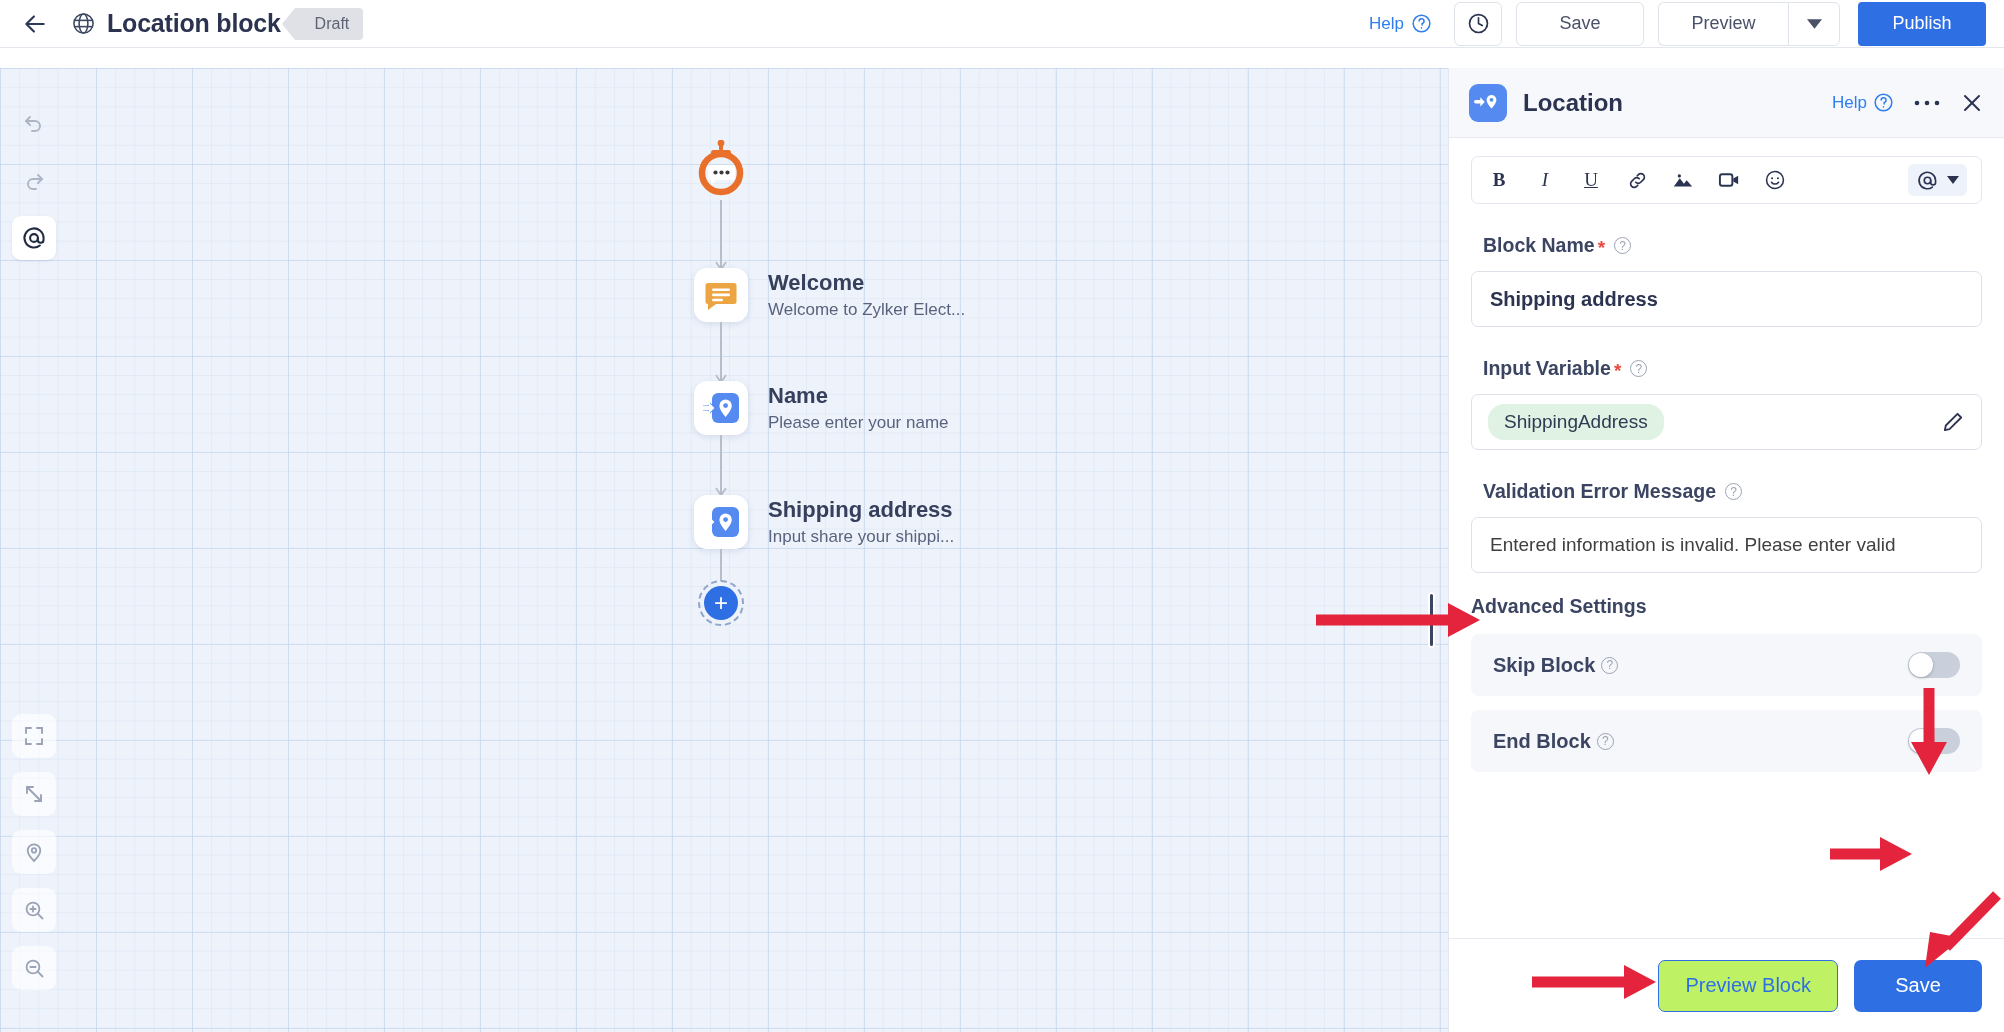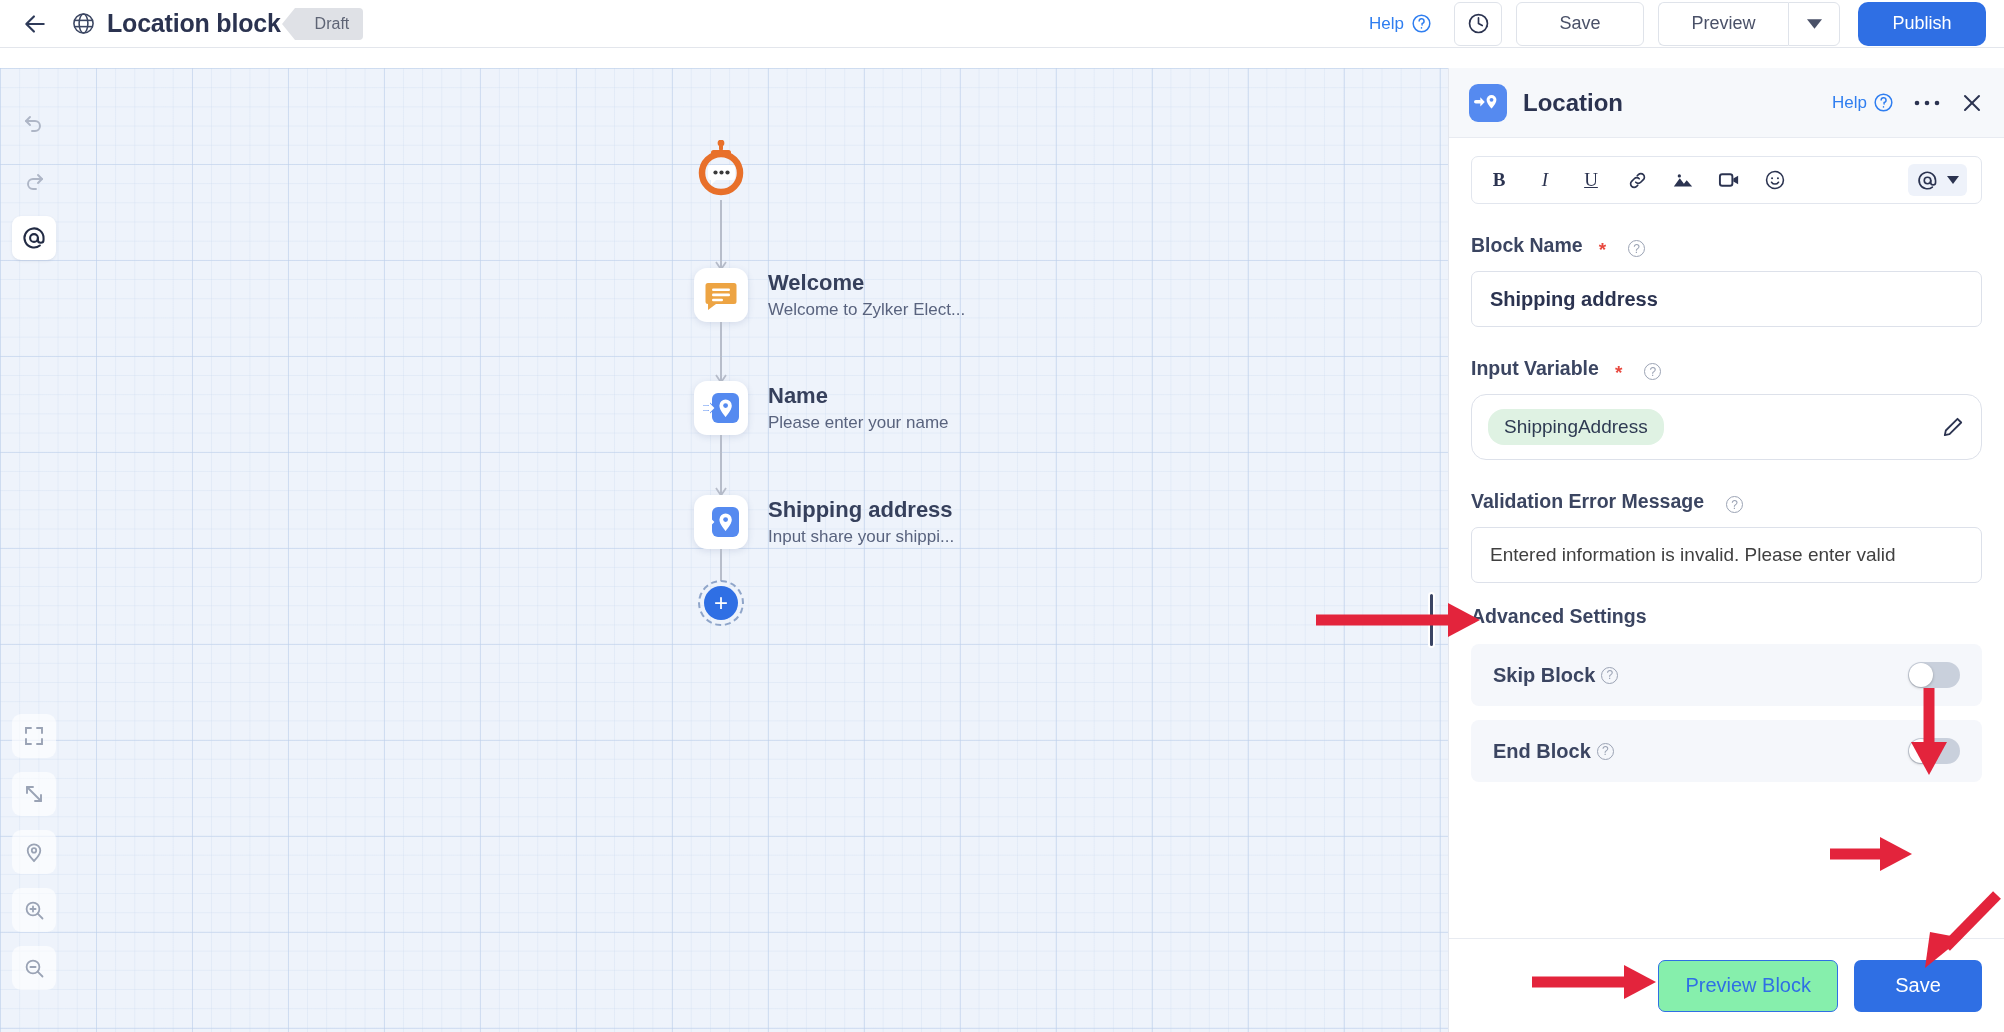--- a/index.html
+++ b/index.html
@@ -61,21 +61,21 @@
   }
   .save-top { margin-right: 14px; }
   .split-group { display: flex; margin-right: 18px; }
   .split-group .btn-outline { border-radius: 6px 0 0 6px; border-right: none; min-width: 130px; }
   .split-caret {
     width: 52px; height: 44px; border: 1px solid #dfe3ea; border-radius: 0 6px 6px 0;
     background: #fff; display: flex; align-items: center; justify-content: center;
     cursor: pointer; color: #4a5168;
   }
   .btn-primary {
-    height: 44px; min-width: 128px; padding: 0 26px; border: none; border-radius: 10px;
+    height: 44px; min-width: 128px; padding: 0 26px; border: none; border-radius: 4px;
     background: #2f6fe4; color: #fff; font-size: 18px; cursor: pointer;
     display: flex; align-items: center; justify-content: center;
     font-family: "Liberation Sans", sans-serif;
   }
 
   
   .canvas {
     position: absolute; top: 68px; left: 0; width: 1448px; height: 964px;
     background-color: #eef3fb;
     background-image:
@@ -153,37 +153,37 @@
   }
   .rte-btn { width: 26px; height: 26px; display: flex; align-items:center; justify-content:center;
     cursor: pointer; color: #2b3350; font-size: 19px; }
   .rte-mention {
     margin-left: auto; background: #eef2fa; border-radius: 6px; height: 32px; padding: 0 8px;
     display: flex; align-items: center; gap: 8px; cursor: pointer; color: #2b3350;
   }
 
   .field { padding: 0 22px; }
   .field-label {
-    display: flex; align-items: flex-end; gap: 16px;
-    font-size: 19.5px; font-weight: bold; color: #3b4561; margin: 30px 0 14px 0;
+    display: flex; align-items: center; gap: 3px;
+    font-size: 19.5px; font-weight: bold; color: #3b4561; margin: 30px 0 14px 12px;
   }
   .req { color: #e8493f; font-size: 19px; line-height: 1; position: relative; top: 2px; }
   .qmark {
     width: 17px; height: 17px; border-radius: 50%; border: 1.4px solid #9ba3b4;
     color: #9ba3b4; font-size: 12px; display: inline-flex; align-items: center; justify-content: center;
     margin-left: 6px; font-weight: normal; cursor: pointer;
   }
   .textbox {
     height: 56px; border: 1px solid #dde1ea; border-radius: 7px; background: #fff;
     display: flex; align-items: center; padding: 0 18px;
     font-size: 20px; color: #2b3350; font-weight: bold; cursor: text;
   }
   .textbox.plain { font-weight: normal; font-size: 19px; color: #404040; }
   .varbox {
-    height: 66px; border: 1px solid #dde1ea; border-radius: 15px; background: #fff;
+    height: 56px; border: 1px solid #dde1ea; border-radius: 7px; background: #fff;
     display: flex; align-items: center; padding: 0 16px; cursor: text;
   }
   .var-chip {
     background: #dff2e3; color: #2e3a52; font-size: 19px; border-radius: 16px;
     padding: 7px 16px; white-space: nowrap;
   }
   .edit-pencil { margin-left: auto; color: #2b3350; cursor: pointer; display:flex; }
 
   .adv-title { font-size: 19.5px; font-weight: bold; color: #3b4561; margin: 22px 22px 16px 22px; }
   .toggle-row {
@@ -199,21 +199,21 @@
     position: absolute; left: 1px; top: 1px; width: 24px; height: 24px; border-radius: 50%;
     background: #fff; box-shadow: 0 1px 3px rgba(0,0,0,.25);
   }
 
   .panel-foot {
     height: 94px; border-top: 1px solid #e8ebf1; background: #fff;
     display: flex; align-items: center; justify-content: flex-end; gap: 16px; padding: 0 22px;
   }
   .btn-ghost-blue {
     height: 52px; padding: 0 26px; border: 1px solid #2f6fe4; border-radius: 7px;
-    background: #86efac; color: #2f6fe4; font-size: 20px; cursor: pointer;
+    background: #bef264; color: #2f6fe4; font-size: 20px; cursor: pointer;
     display: flex; align-items: center; justify-content: center;
     font-family: "Liberation Sans", sans-serif;
   }
   .btn-blue-solid {
     height: 52px; min-width: 128px; padding: 0 30px; border: none; border-radius: 7px;
     background: #2f6fe4; color: #fff; font-size: 20px; cursor: pointer;
     display: flex; align-items: center; justify-content: center;
     font-family: "Liberation Sans", sans-serif;
   }
 

